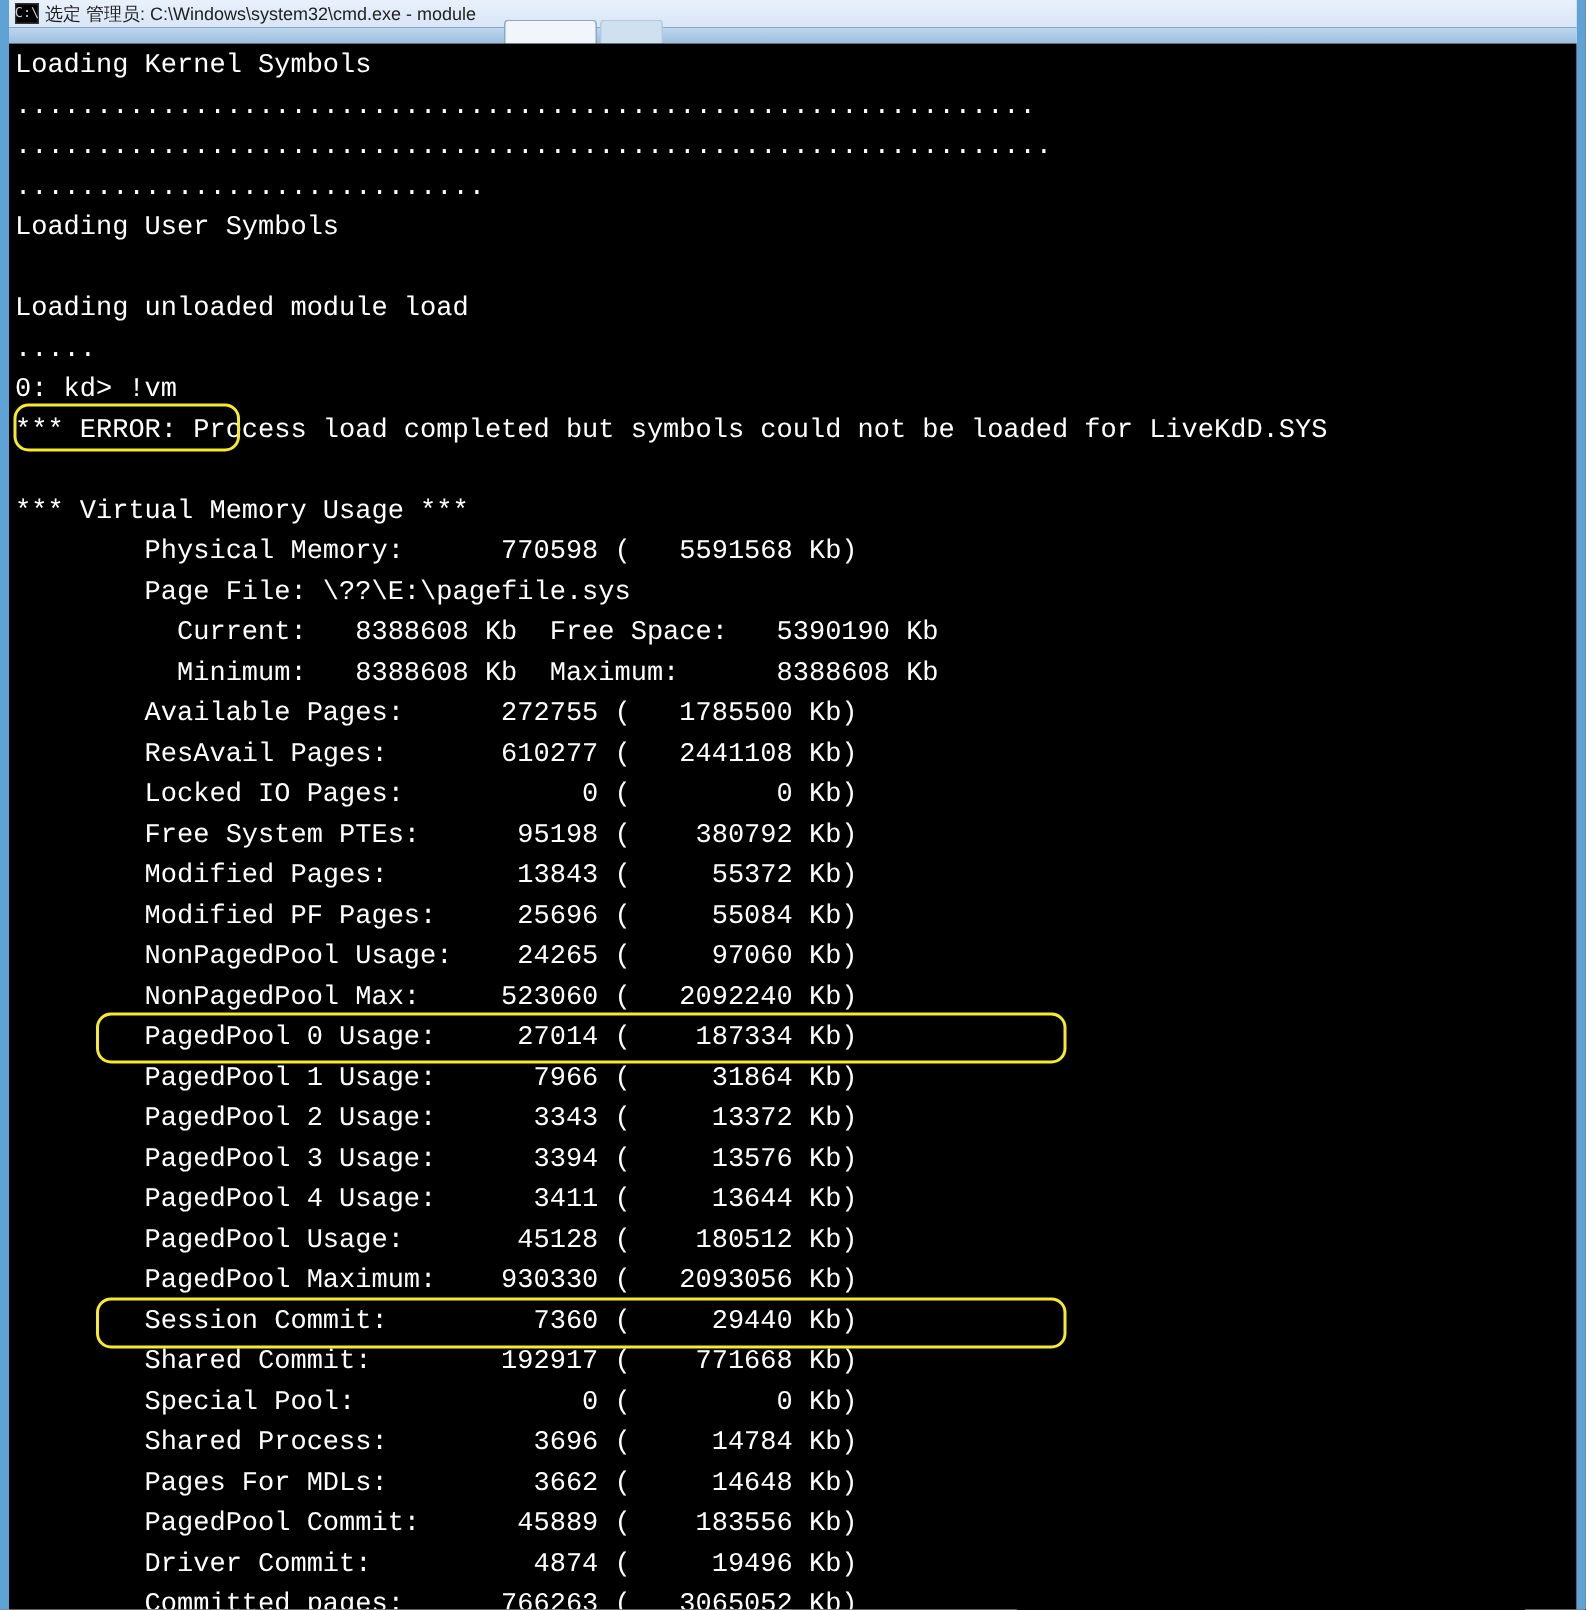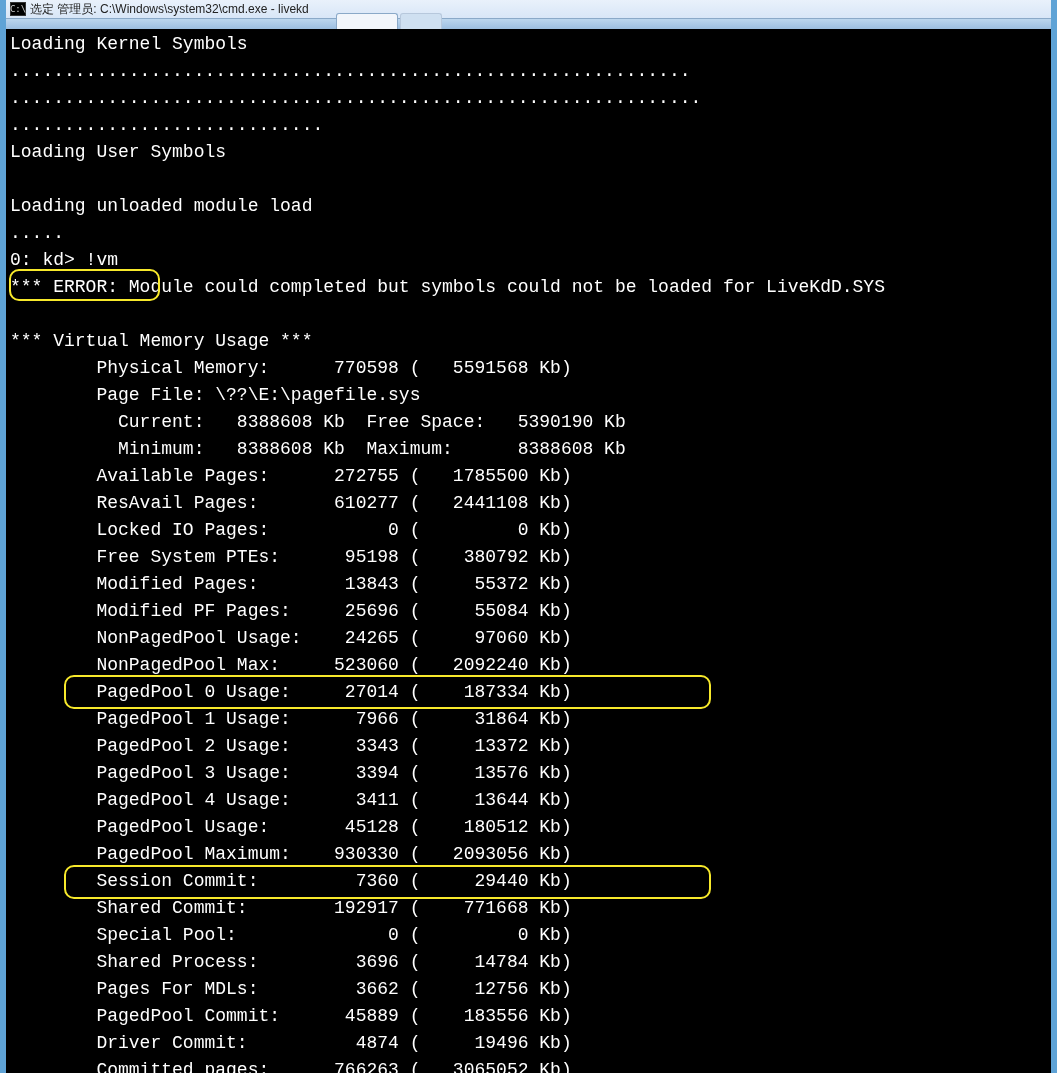--- a/index.html
+++ b/index.html
@@ -25,37 +25,37 @@
     pointer-events:none;}
 </style>
 </head>
 <body>
 
 <div class="window">
   <div class="titlebar">
     <div class="ic">
         <span>C:\</span>
       </div>
-    <span>选定 管理员: C:\Windows\system32\cmd.exe - livekd</span>
+    <span>选定 管理员: C:\Windows\system32\cmd.exe - module</span>
   </div>
   <div class="tabstrip">
     <div class="tab a"></div>
     <div class="tab b"></div>
   </div>
   <div class="console">
 <pre class="term"><span>Loading Kernel Symbols</span>
 <span>...............................................................</span>
 <span>................................................................</span>
 <span>.............................</span>
 <span>Loading User Symbols</span>
 <span></span>
 <span>Loading unloaded module load</span>
 <span>.....</span>
 <span>0: kd&gt; !vm</span>
-<span>*** ERROR: Module could completed but symbols could not be loaded for LiveKdD.SYS</span>
+<span>*** ERROR: Process load completed but symbols could not be loaded for LiveKdD.SYS</span>
 <span></span>
 <span>*** Virtual Memory Usage ***</span>
 <span>        Physical Memory:      770598 (   5591568 Kb)</span>
 <span>        Page File: \??\E:\pagefile.sys</span>
 <span>          Current:   8388608 Kb  Free Space:   5390190 Kb</span>
 <span>          Minimum:   8388608 Kb  Maximum:      8388608 Kb</span>
 <span>        Available Pages:      272755 (   1785500 Kb)</span>
 <span>        ResAvail Pages:       610277 (   2441108 Kb)</span>
 <span>        Locked IO Pages:           0 (         0 Kb)</span>
 <span>        Free System PTEs:      95198 (    380792 Kb)</span>
@@ -67,21 +67,21 @@
 <span>        PagedPool 1 Usage:      7966 (     31864 Kb)</span>
 <span>        PagedPool 2 Usage:      3343 (     13372 Kb)</span>
 <span>        PagedPool 3 Usage:      3394 (     13576 Kb)</span>
 <span>        PagedPool 4 Usage:      3411 (     13644 Kb)</span>
 <span>        PagedPool Usage:       45128 (    180512 Kb)</span>
 <span>        PagedPool Maximum:    930330 (   2093056 Kb)</span>
 <span>        Session Commit:         7360 (     29440 Kb)</span>
 <span>        Shared Commit:        192917 (    771668 Kb)</span>
 <span>        Special Pool:              0 (         0 Kb)</span>
 <span>        Shared Process:         3696 (     14784 Kb)</span>
-<span>        Pages For MDLs:         3662 (     12756 Kb)</span>
+<span>        Pages For MDLs:         3662 (     14648 Kb)</span>
 <span>        PagedPool Commit:      45889 (    183556 Kb)</span>
 <span>        Driver Commit:          4874 (     19496 Kb)</span>
 <span>        Committed pages:      766263 (   3065052 Kb)</span></pre>
     <div id="hl-cmd" class="hl" style="top: 240px; left: 3px; width: 147px; height: 28px;"></div>
     <div id="hl-np" class="hl" style="top: 646px; left: 58px; width: 643px; height: 30px;"></div>
     <div id="hl-pp" class="hl" style="top: 836px; left: 58px; width: 643px; height: 30px;"></div>
   </div>
 </div>
 
 </body></html>

